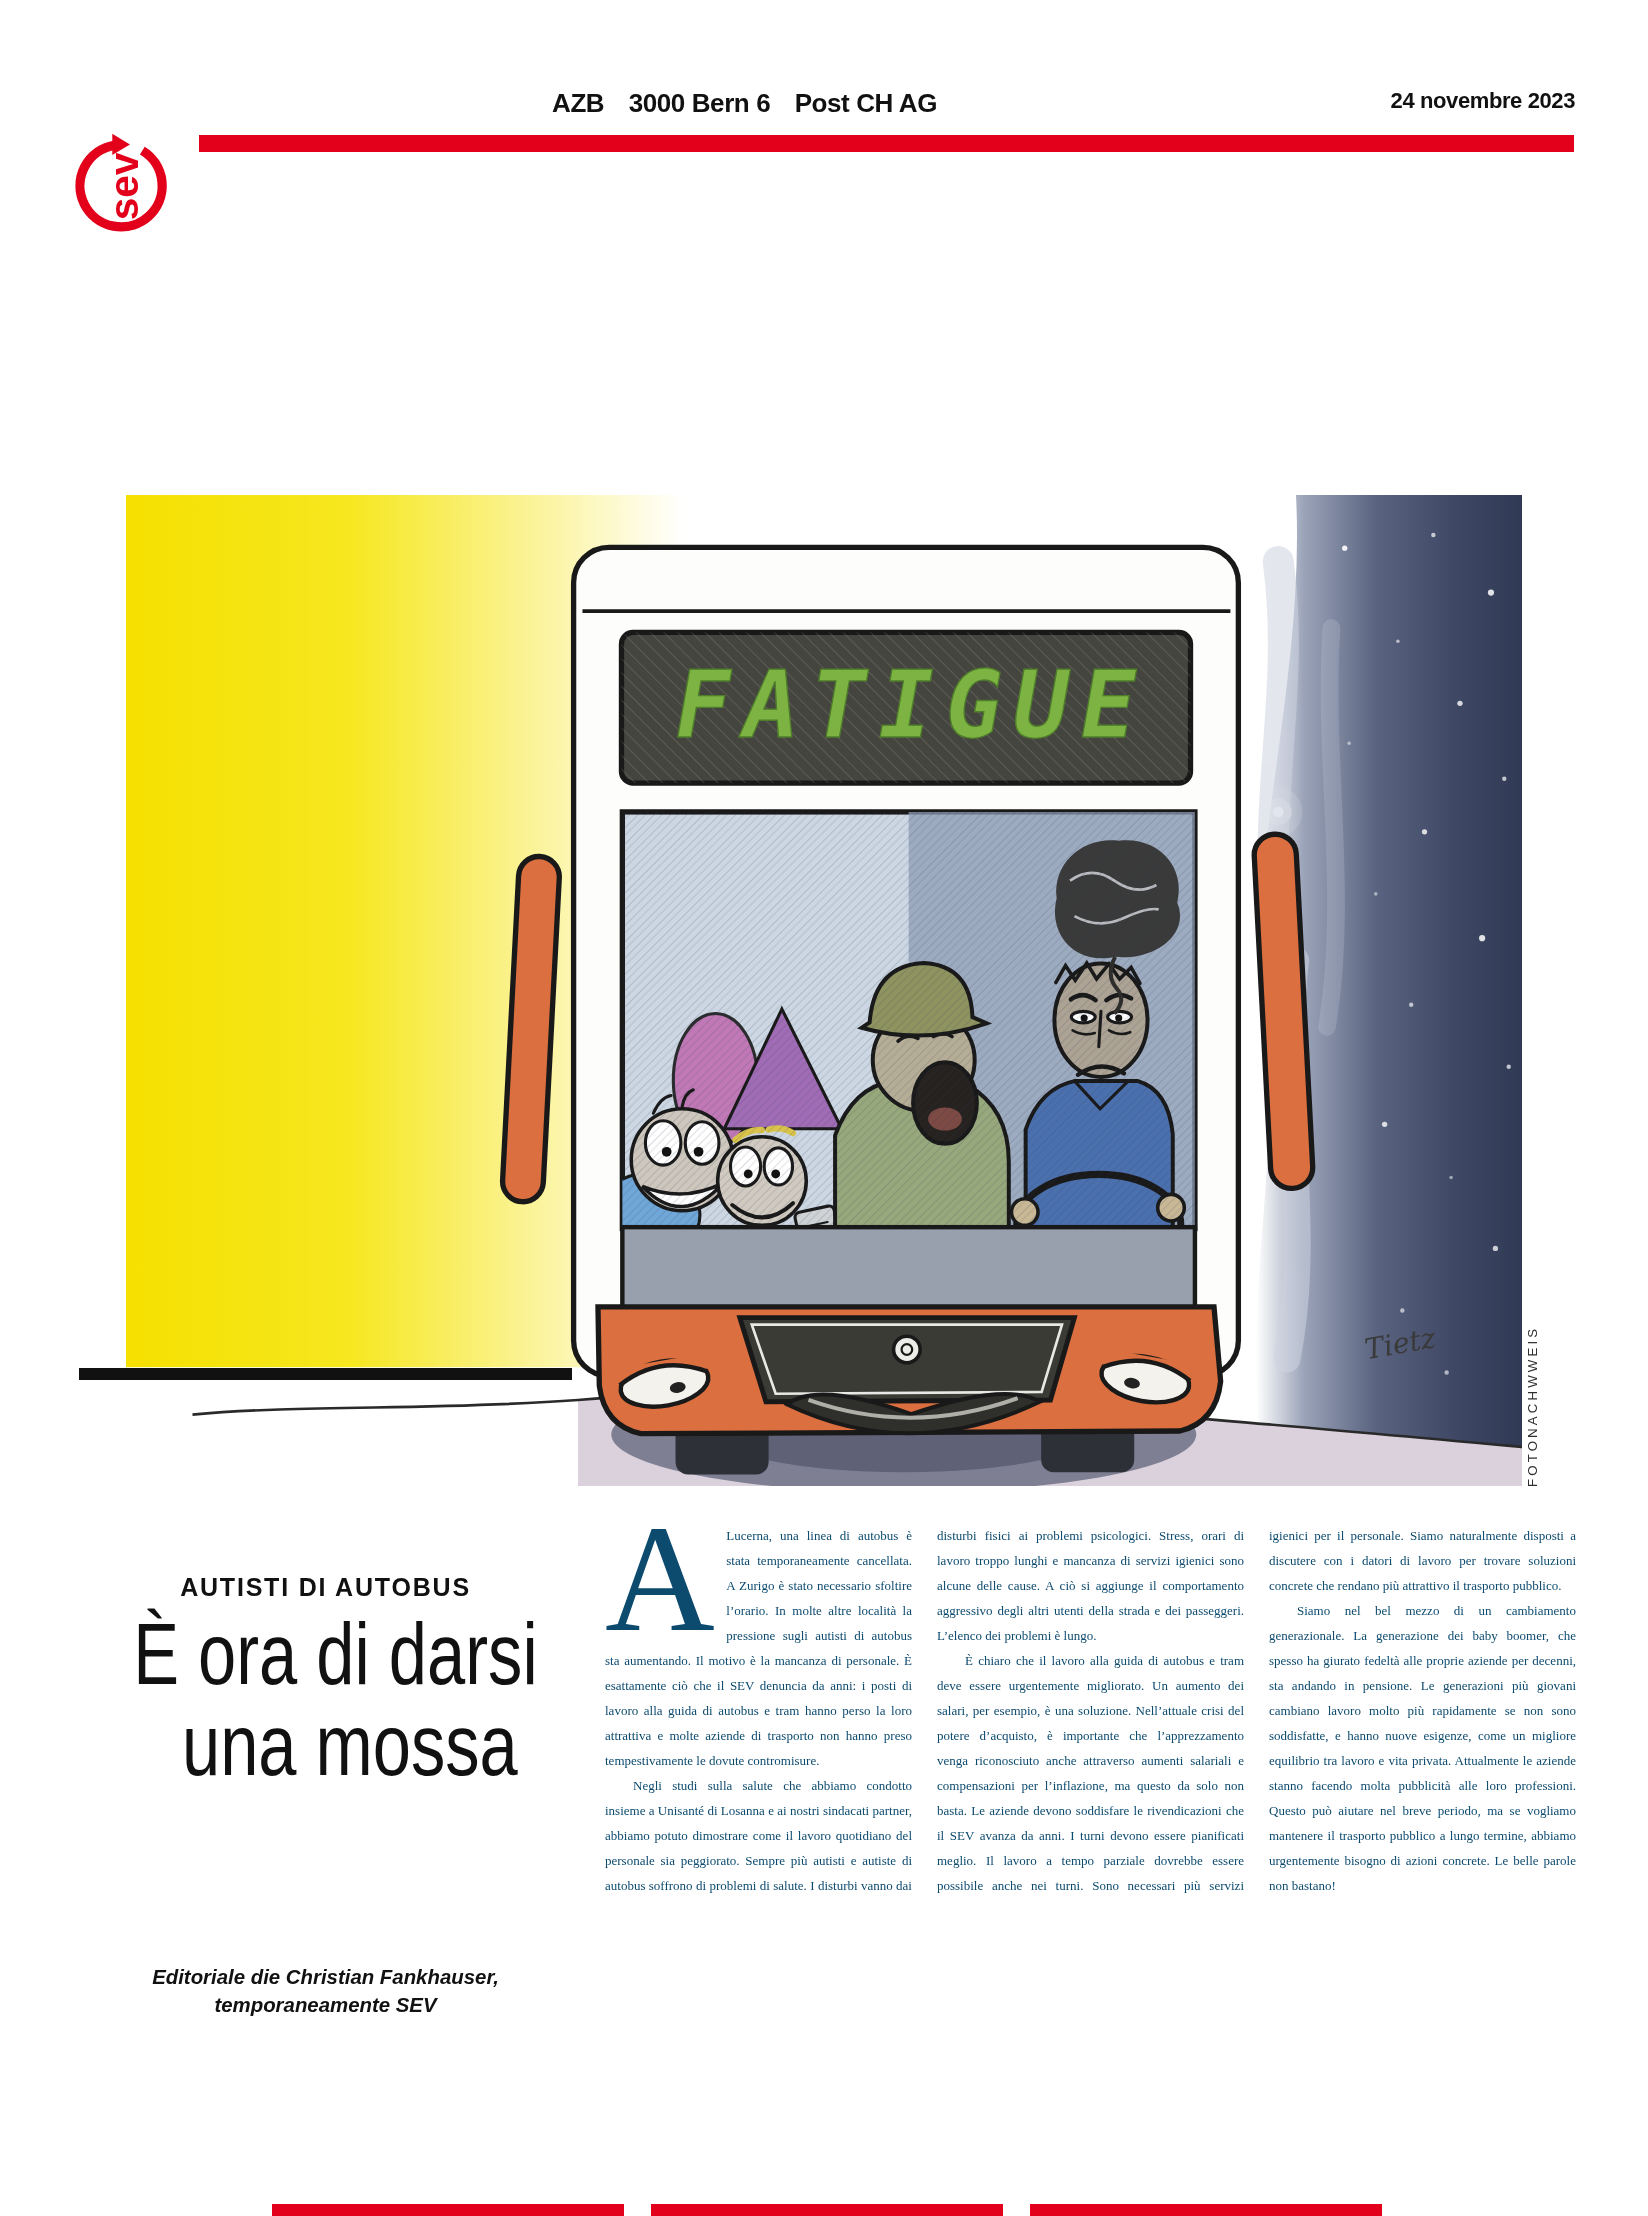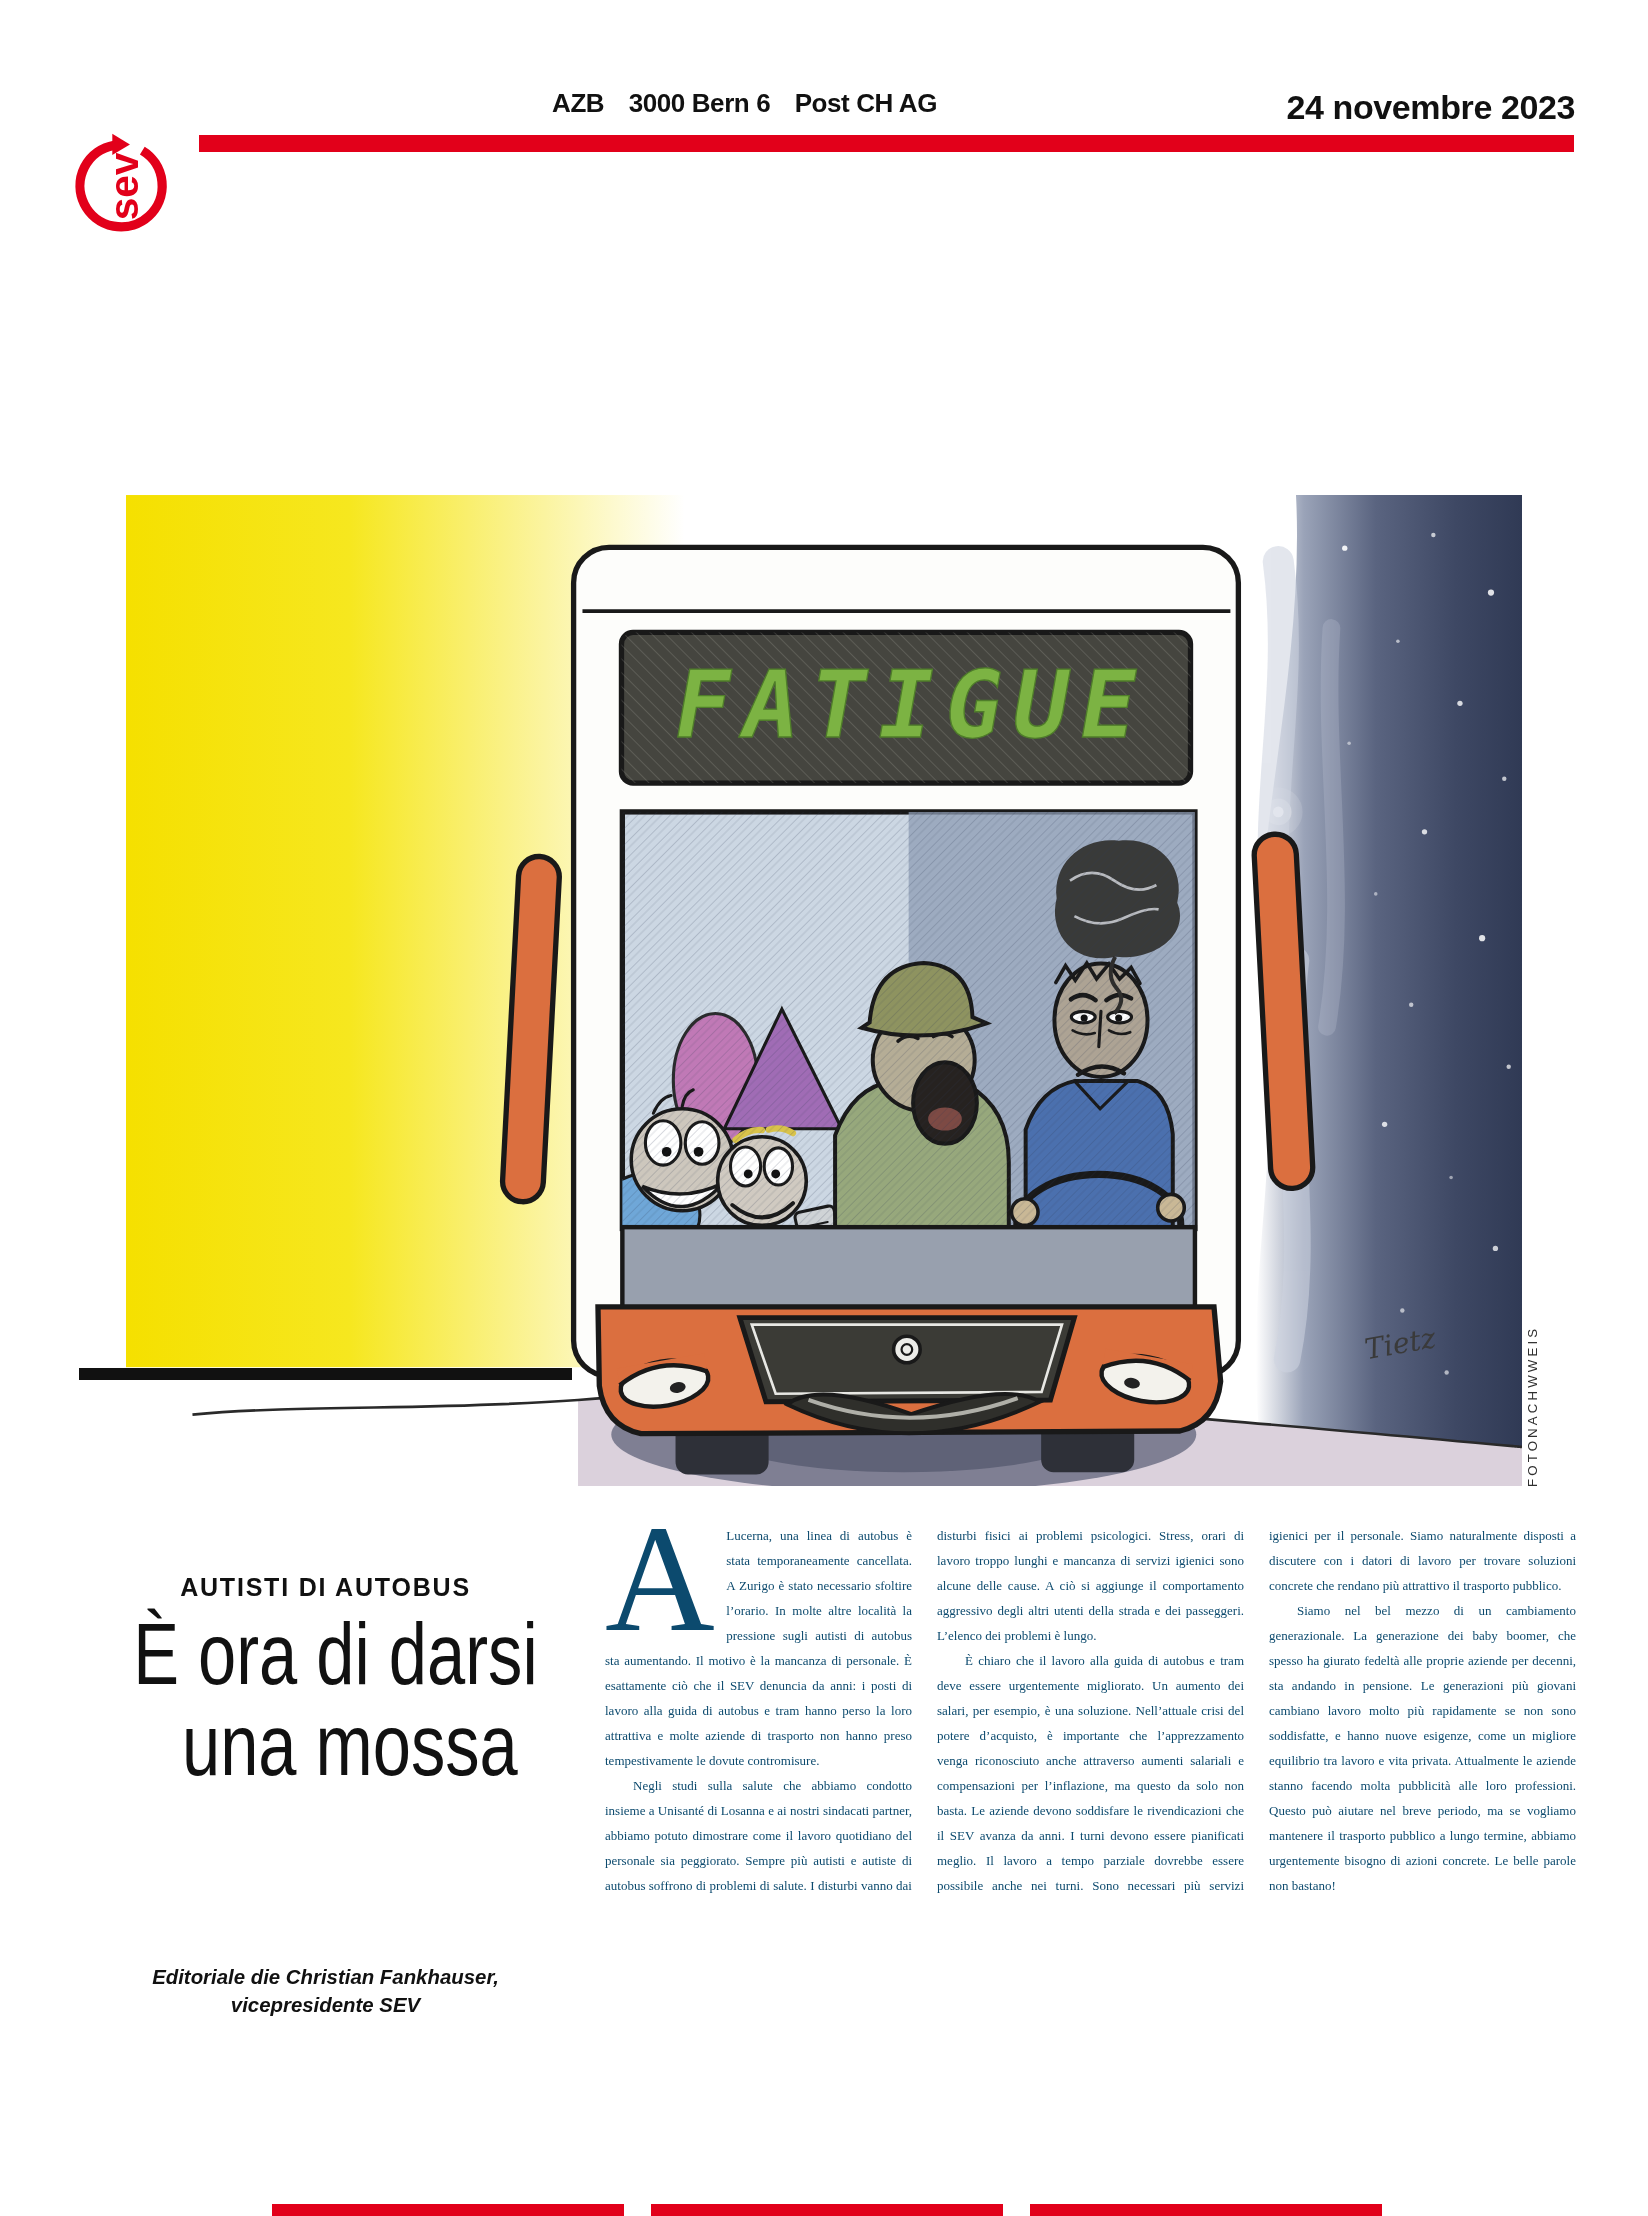--- a/index.html
+++ b/index.html
@@ -3,21 +3,21 @@
 <meta charset="utf-8">
 <style>
   * { margin:0; padding:0; box-sizing:border-box; }
   html,body { background:#ffffff; }
   body { font-family:"Liberation Sans","DejaVu Sans",sans-serif; color:#111; }
   .page { position:relative; width:1649px; height:2461px; background:#ffffff; overflow:hidden; }
 
   
   .mailing { position:absolute; left:552px; top:88px; display:flex; gap:24.4px;
              font-size:26px; font-weight:bold; letter-spacing:-0.4px; }
-  .issue-date { position:absolute; right:74px; top:88px; font-size:34px; font-weight:bold; letter-spacing:-0.4px; }
+  .issue-date { position:absolute; right:74px; top:88px; font-size:22px; font-weight:bold; letter-spacing:-0.4px; }
   .red-bar { position:absolute; left:199px; top:135px; width:1375px; height:17px; background:#e2001a; }
   .logo { position:absolute; left:75px; top:129px; width:94px; height:106px; }
 
   .masthead-title { position:absolute; left:0; top:176px; width:100%; text-align:center;
                     font-size:235px; line-height:235px; white-space:nowrap; }
   .masthead-title .t-sev { font-weight:900; letter-spacing:-15.5px; }
   .masthead-title .t-issue { display:inline-block; font-weight:200; letter-spacing:-5.3px;
                     margin-left:49px; transform:scaleX(0.75); transform-origin:0 50%; }
   .subtitle { position:absolute; left:0; top:417px; width:100%; text-align:center;
               font-size:27.5px; font-weight:bold; }
@@ -264,21 +264,21 @@
   <div class="black-line"></div>
   <div class="photo-credit">FOTONACHWWEIS</div>
 
   <div class="kicker">AUTISTI DI AUTOBUS</div>
   <div class="headline">
     <span class="hl-line">È ora di darsi</span>
     <span class="hl-line">una mossa</span>
   </div>
   <div class="byline">
     <span>Editoriale die Christian Fankhauser,</span><br>
-    <span>vicepresidente SEV</span>
+    <span>temporaneamente SEV</span>
   </div>
 
   <div class="article-body" lang="it">
     <p>A Lucerna, una linea di autobus è stata temporaneamente cancellata. A Zurigo è stato necessario sfoltire l’orario. In molte altre località la pressione sugli autisti di autobus sta aumentando. Il motivo è la mancanza di personale. È esattamente ciò che il SEV denuncia da anni: i posti di lavoro alla guida di autobus e tram hanno perso la loro attrattiva e molte aziende di trasporto non hanno preso tempestivamente le dovute contromisure.</p>
     <p>Negli studi sulla salute che abbiamo condotto insieme a Unisanté di Losanna e ai nostri sindacati partner, abbiamo potuto dimostrare come il lavoro quotidiano del personale sia peggiorato. Sempre più autisti e autiste di autobus soffrono di problemi di salute. I disturbi vanno dai disturbi fisici ai problemi psicologici. Stress, orari di lavoro troppo lunghi e mancanza di servizi igienici sono alcune delle cause. A ciò si aggiunge il comportamento aggressivo degli altri utenti della strada e dei passeggeri. L’elenco dei problemi è lungo.</p>
     <p>È chiaro che il lavoro alla guida di autobus e tram deve essere urgentemente migliorato. Un aumento dei salari, per esempio, è una soluzione. Nell’attuale crisi del potere d’acquisto, è importante che l’apprezzamento venga riconosciuto anche attraverso aumenti salariali e compensazioni per l’inflazione, ma questo da solo non basta. Le aziende devono soddisfare le rivendicazioni che il SEV avanza da anni. I turni devono essere pianificati meglio. Il lavoro a tempo parziale dovrebbe essere possibile anche nei turni. Sono necessari più servizi igienici per il personale. Siamo naturalmente disposti a discutere con i datori di lavoro per trovare soluzioni concrete che rendano più attrattivo il trasporto pubblico.</p>
     <p>Siamo nel bel mezzo di un cambiamento generazionale. La generazione dei baby boomer, che spesso ha giurato fedeltà alle proprie aziende per decenni, sta andando in pensione. Le generazioni più giovani cambiano lavoro molto più rapidamente se non sono soddisfatte, e hanno nuove esigenze, come un migliore equilibrio tra lavoro e vita privata. Attualmente le aziende stanno facendo molta pubblicità alle loro professioni. Questo può aiutare nel breve periodo, ma se vogliamo mantenere il trasporto pubblico a lungo termine, abbiamo urgentemente bisogno di azioni concrete. Le belle parole non bastano!</p>
   </div>
 
   <div class="teasers">

